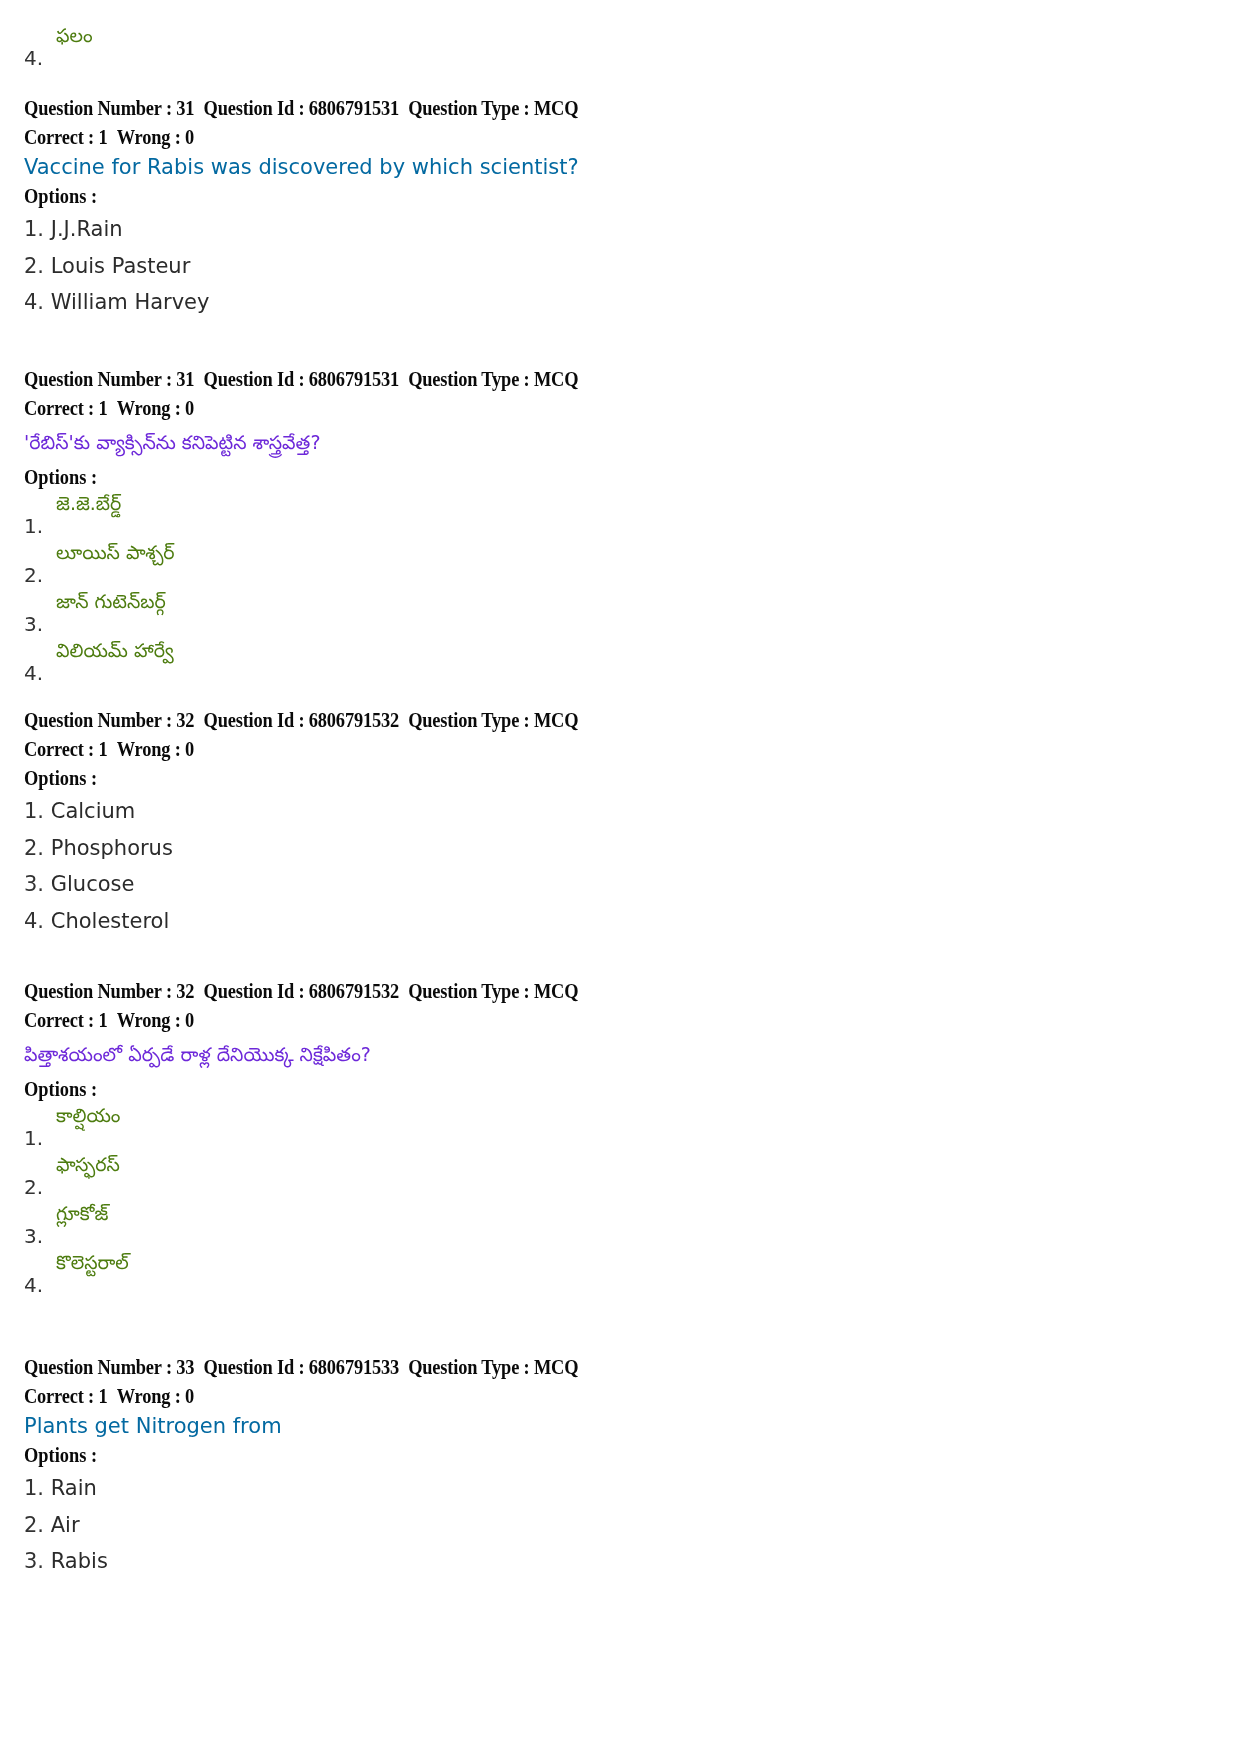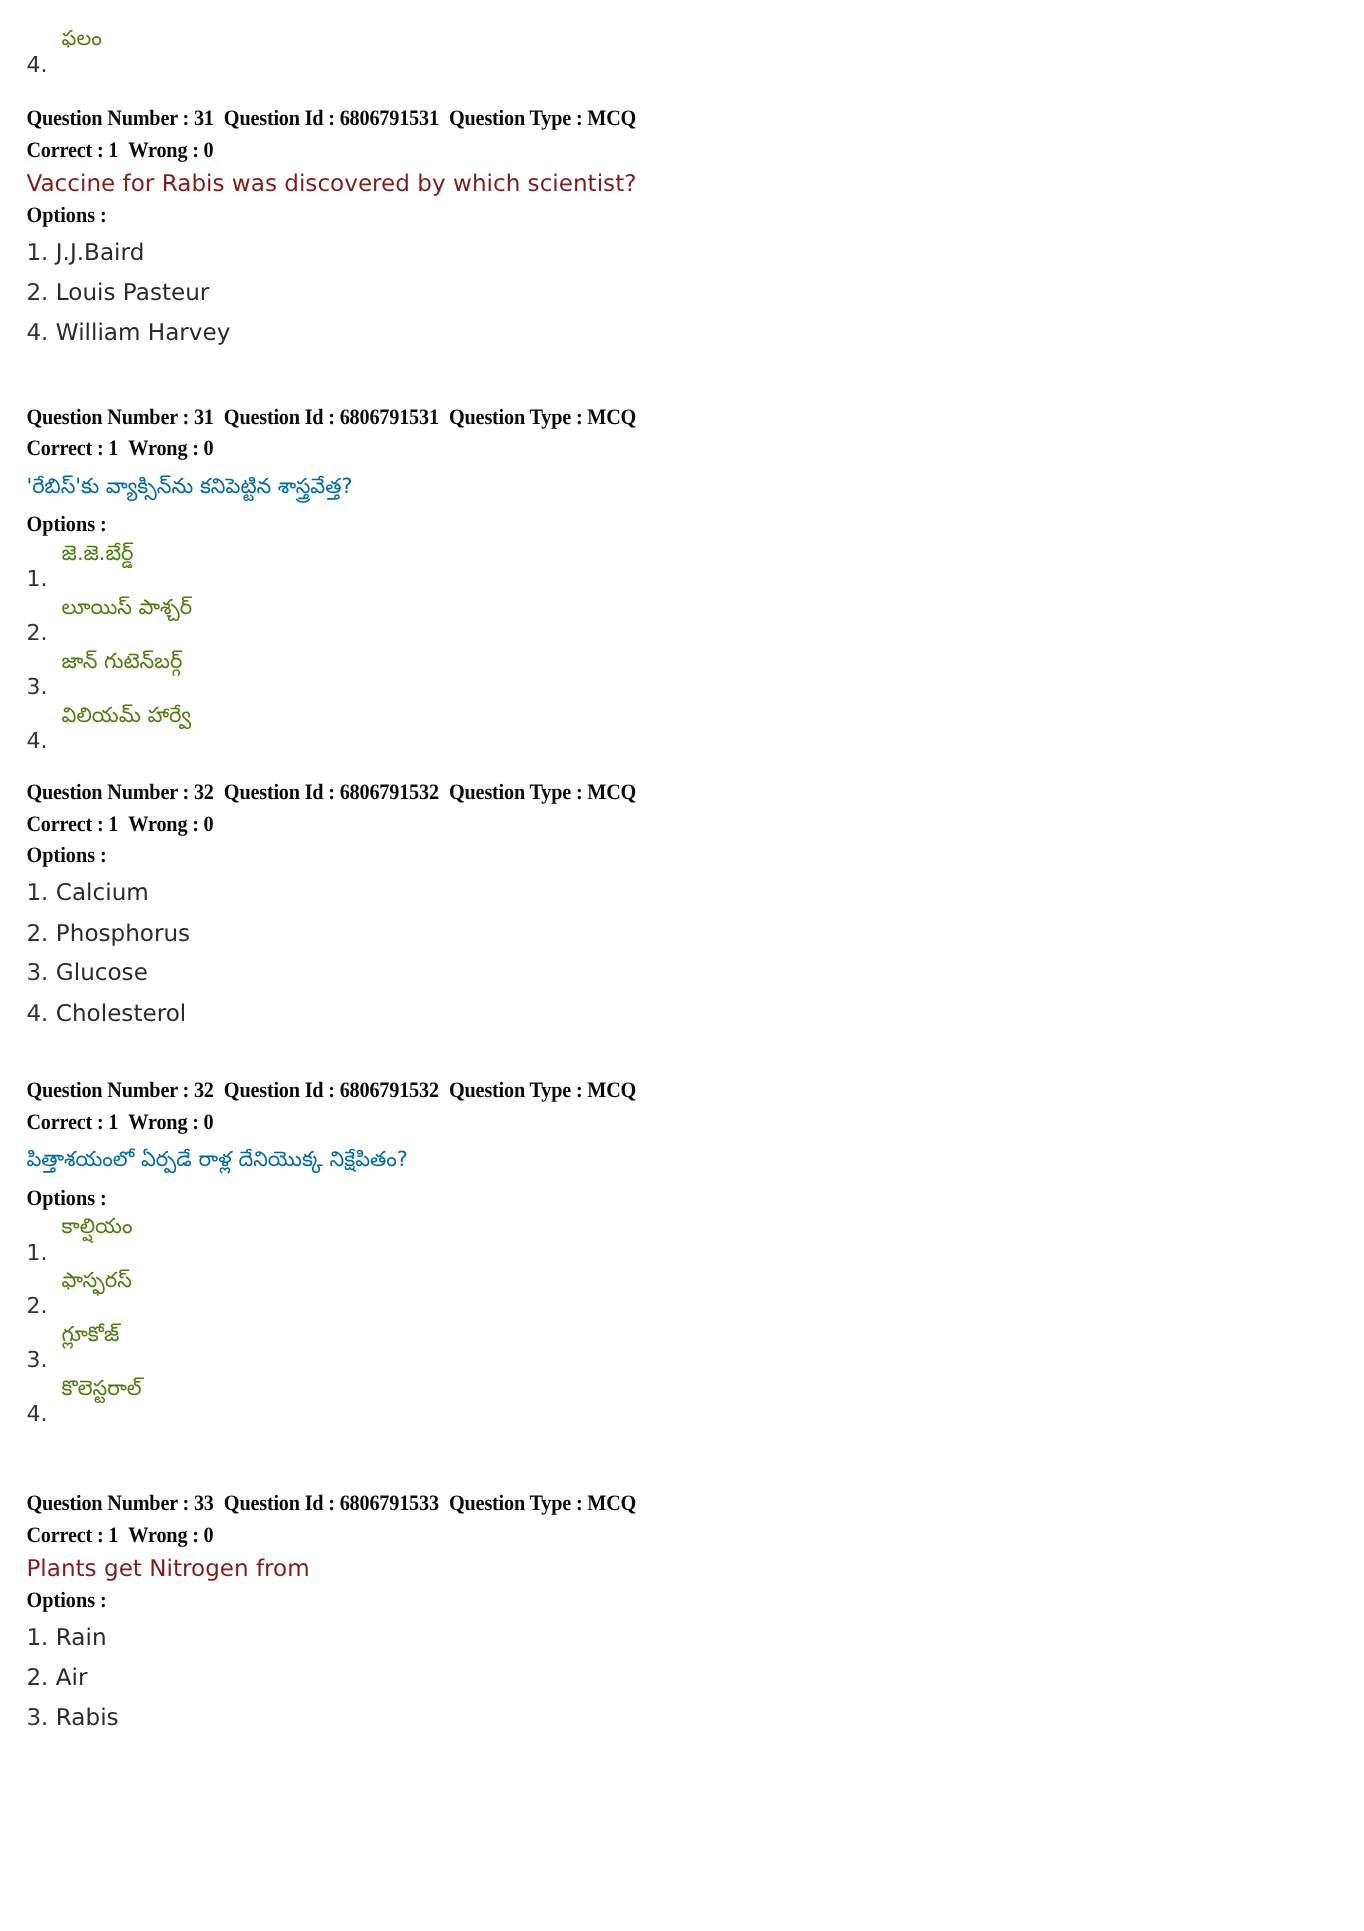--- a/index.html
+++ b/index.html
@@ -34,27 +34,27 @@
       white-space: pre;
       letter-spacing: -0.2px;
       transform: scaleX(0.92);
       transform-origin: left center;
     }
     .meta .gap { display: inline-block; width: 10px; }
     .qtext {
       font-family: "DejaVu Sans", "Liberation Sans", sans-serif;
       font-size: 21px;
       line-height: 30px;
-      color: #7f1d1d;
+      color: #0369a1;
       white-space: pre;
       margin-top: 0px;
     }
     .qtext.te {
       font-size: 19px;
-      color: #0369a1;
+      color: #6d28d9;
       margin-top: 4px;
       margin-bottom: 6px;
     }
     .options-label {
       font-family: "Liberation Serif", "DejaVu Serif", serif;
       font-weight: bold;
       font-size: 20px;
       line-height: 29px;
       color: #0a0a0a;
       transform: scaleX(0.92);
@@ -98,21 +98,21 @@
   <div class="block opt-te" style="top:24px;">
     <span class="num">4.</span>
     <span class="te-val">ఫలం</span>
   </div>
 
   <div class="block" style="top:94px;">
     <div class="meta"><span>Question Number :</span> <span>31</span><span class="gap"></span><span>Question Id :</span> <span>6806791531</span><span class="gap"></span><span>Question Type :</span> <span>MCQ</span></div>
     <div class="meta"><span>Correct :</span> <span>1</span><span class="gap"></span><span>Wrong :</span> <span>0</span></div>
     <div class="qtext">Vaccine for Rabis was discovered by which scientist?</div>
     <div class="options-label">Options :</div>
-    <div class="opt"><span class="num">1.</span> <span>J.J.Baird</span></div>
+    <div class="opt"><span class="num">1.</span> <span>J.J.Rain</span></div>
     <div class="opt"><span class="num">2.</span> <span>Louis Pasteur</span></div>
     <div class="opt"><span class="num">4.</span> <span>William Harvey</span></div>
   </div>
 
   <div class="block" style="top:365px;">
     <div class="meta"><span>Question Number :</span> <span>31</span><span class="gap"></span><span>Question Id :</span> <span>6806791531</span><span class="gap"></span><span>Question Type :</span> <span>MCQ</span></div>
     <div class="meta"><span>Correct :</span> <span>1</span><span class="gap"></span><span>Wrong :</span> <span>0</span></div>
     <div class="qtext te">'రేబిస్'కు వ్యాక్సిన్‌ను కనిపెట్టిన శాస్త్రవేత్త?</div>
     <div class="options-label">Options :</div>
     <div class="opt-te">

